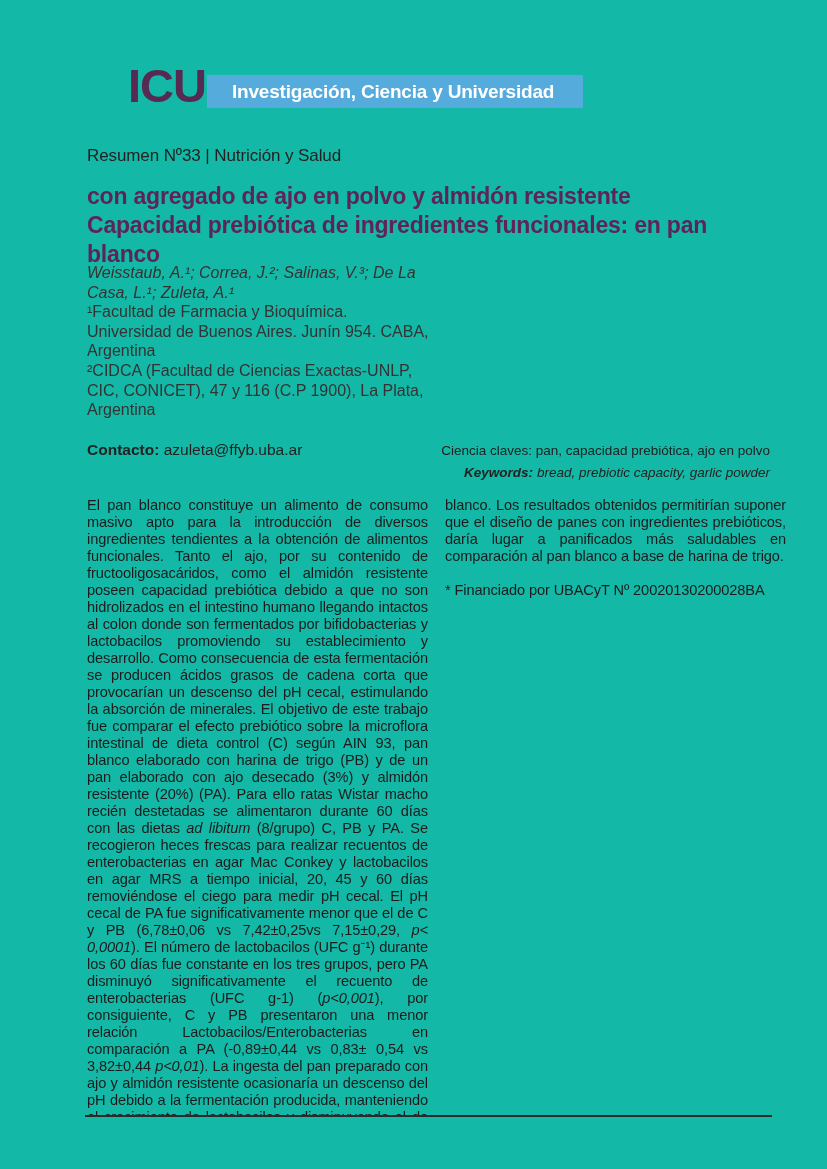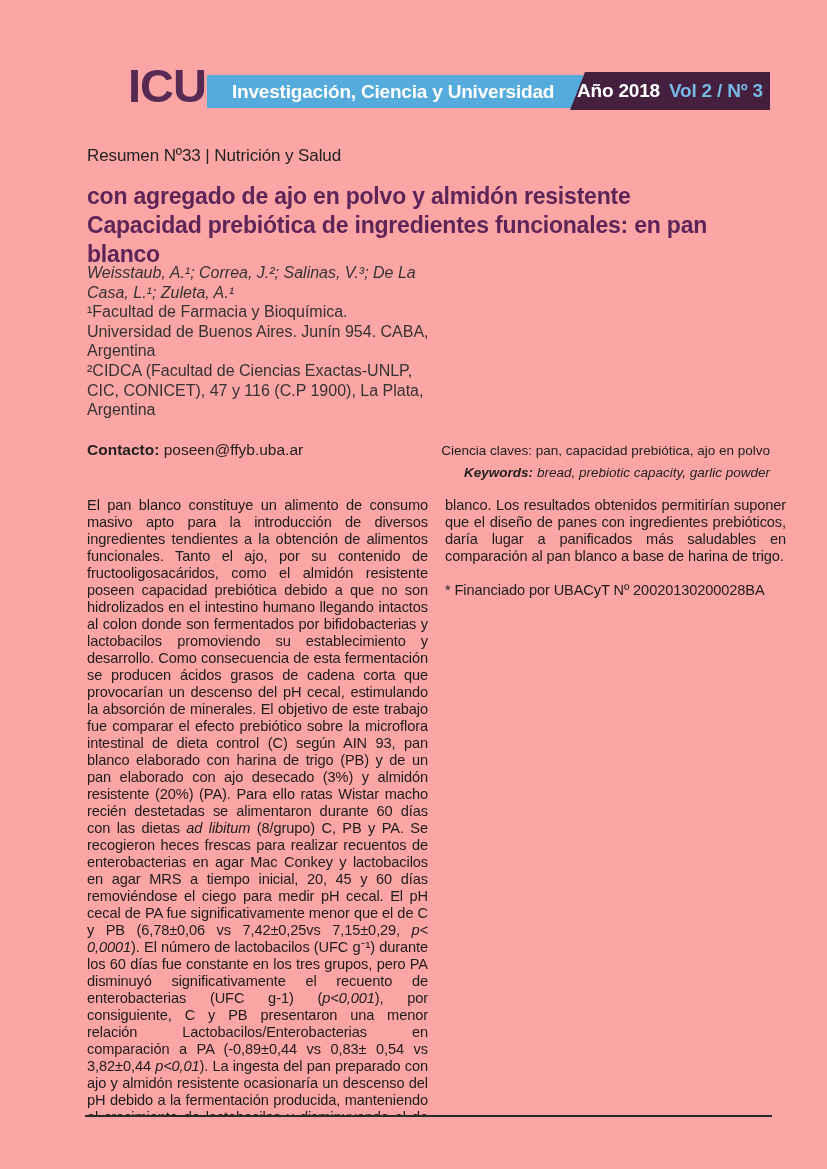--- a/index.html
+++ b/index.html
@@ -1,17 +1,17 @@
 <!DOCTYPE html>
 <html lang="es"><head>
 <meta charset="utf-8">
 <style>
   html,body{margin:0;padding:0;background:#ffffff;}
   .page{
-    position:relative;width:827px;height:1169px;background:#fca5a5;
+    position:relative;width:827px;height:1169px;background:#14b8a6;
     font-family:"Liberation Sans",sans-serif;color:#1f1f1f;overflow:hidden;
   }
   
   .icu-logo{
     position:absolute;left:128px;top:62px;
     font-size:47px;font-weight:bold;letter-spacing:-1px;
     color:#562a52;line-height:47px;
   }
   .journal-bar{
     position:absolute;left:207px;top:75px;width:376px;height:33px;
@@ -82,40 +82,36 @@
 <body>
 
 <div class="page">
 
   <div class="icu-logo">ICU</div>
 
   <div class="journal-bar">
     <span>Investigación, Ciencia y Universidad</span>
   </div>
 
-  <div class="issue-box">
-    <span class="issue-year">Año 2018</span>
-    <span class="issue-vol">Vol 2 / Nº 3</span>
-  </div>
 
   <div class="kicker">Resumen Nº33 | Nutrición y Salud</div>
 
   <div class="title">
     <div>con agregado de ajo en polvo y almidón resistente</div>
     <div>Capacidad prebiótica de ingredientes funcionales: en  pan blanco</div>
   </div>
 
   <div class="authors-block">
     <div class="authors">Weisstaub, A.¹; Correa, J.²; Salinas, V.³; De La Casa, L.¹; Zuleta, A.¹</div>
     <div class="affiliation">¹Facultad de Farmacia y Bioquímica. Universidad de Buenos Aires. Junín 954. CABA, Argentina</div>
     <div class="affiliation">²CIDCA (Facultad de Ciencias Exactas-UNLP, CIC, CONICET), 47 y 116 (C.P 1900), La Plata, Argentina</div>
   </div>
 
   <div class="contact-line">
-    <span class="contact-label">Contacto:</span><span> poseen@ffyb.uba.ar</span>
+    <span class="contact-label">Contacto:</span><span> azuleta@ffyb.uba.ar</span>
   </div>
 
   <div class="keywords-block">
     <div class="keywords-es">Ciencia claves: pan, capacidad prebiótica, ajo en polvo</div>
     <div class="keywords-en">
       <span class="kw-label">Keywords:</span><span> bread, prebiotic capacity, garlic powder</span>
     </div>
   </div>
 
   <div class="col col-left"><span>El pan blanco constituye un alimento de consumo masivo apto para la introducción de diversos ingredientes tendientes a la obtención de alimentos funcionales. Tanto el ajo, por su contenido de fructooligosacáridos, como el almidón resistente poseen capacidad prebiótica debido a que no son hidrolizados en el intestino humano llegando intactos al colon donde son fermentados por bifidobacterias y lactobacilos promoviendo su establecimiento y desarrollo. Como consecuencia de esta fermentación se producen ácidos grasos de cadena corta que provocarían un descenso del pH cecal, estimulando la absorción de minerales. El objetivo de este trabajo fue comparar el efecto prebiótico sobre la microflora intestinal de dieta control (C) según AIN 93, pan blanco elaborado con harina de trigo (PB) y de un pan elaborado con ajo desecado (3%) y almidón resistente (20%) (PA). Para ello ratas Wistar macho recién destetadas se alimentaron durante 60 días con las dietas </span><i>ad libitum</i><span> (8/grupo) C, PB y PA. Se recogieron heces frescas para realizar recuentos de enterobacterias en agar Mac Conkey y lactobacilos en agar MRS a tiempo inicial, 20, 45 y 60 días removiéndose el ciego para medir pH cecal. El pH cecal de PA fue significativamente menor que el de C y PB (6,78±0,06 vs 7,42±0,25vs 7,15±0,29, </span><i>p&lt; 0,0001</i><span>). El número de lactobacilos (UFC g⁻¹) durante los 60 días fue constante en los tres grupos, pero PA disminuyó significativamente el recuento de enterobacterias (UFC g-1) (</span><i>p&lt;0,001</i><span>), por consiguiente, C y PB presentaron una menor relación Lactobacilos/Enterobacterias en comparación a PA (-0,89±0,44 vs 0,83± 0,54 vs 3,82±0,44 </span><i>p&lt;0,01</i><span>). La ingesta del pan preparado con ajo y almidón resistente ocasionaría un descenso del pH debido a la fermentación producida, manteniendo el crecimiento de lactobacilos y disminuyendo el de enterobacterias en comparación al pan</span></div>

